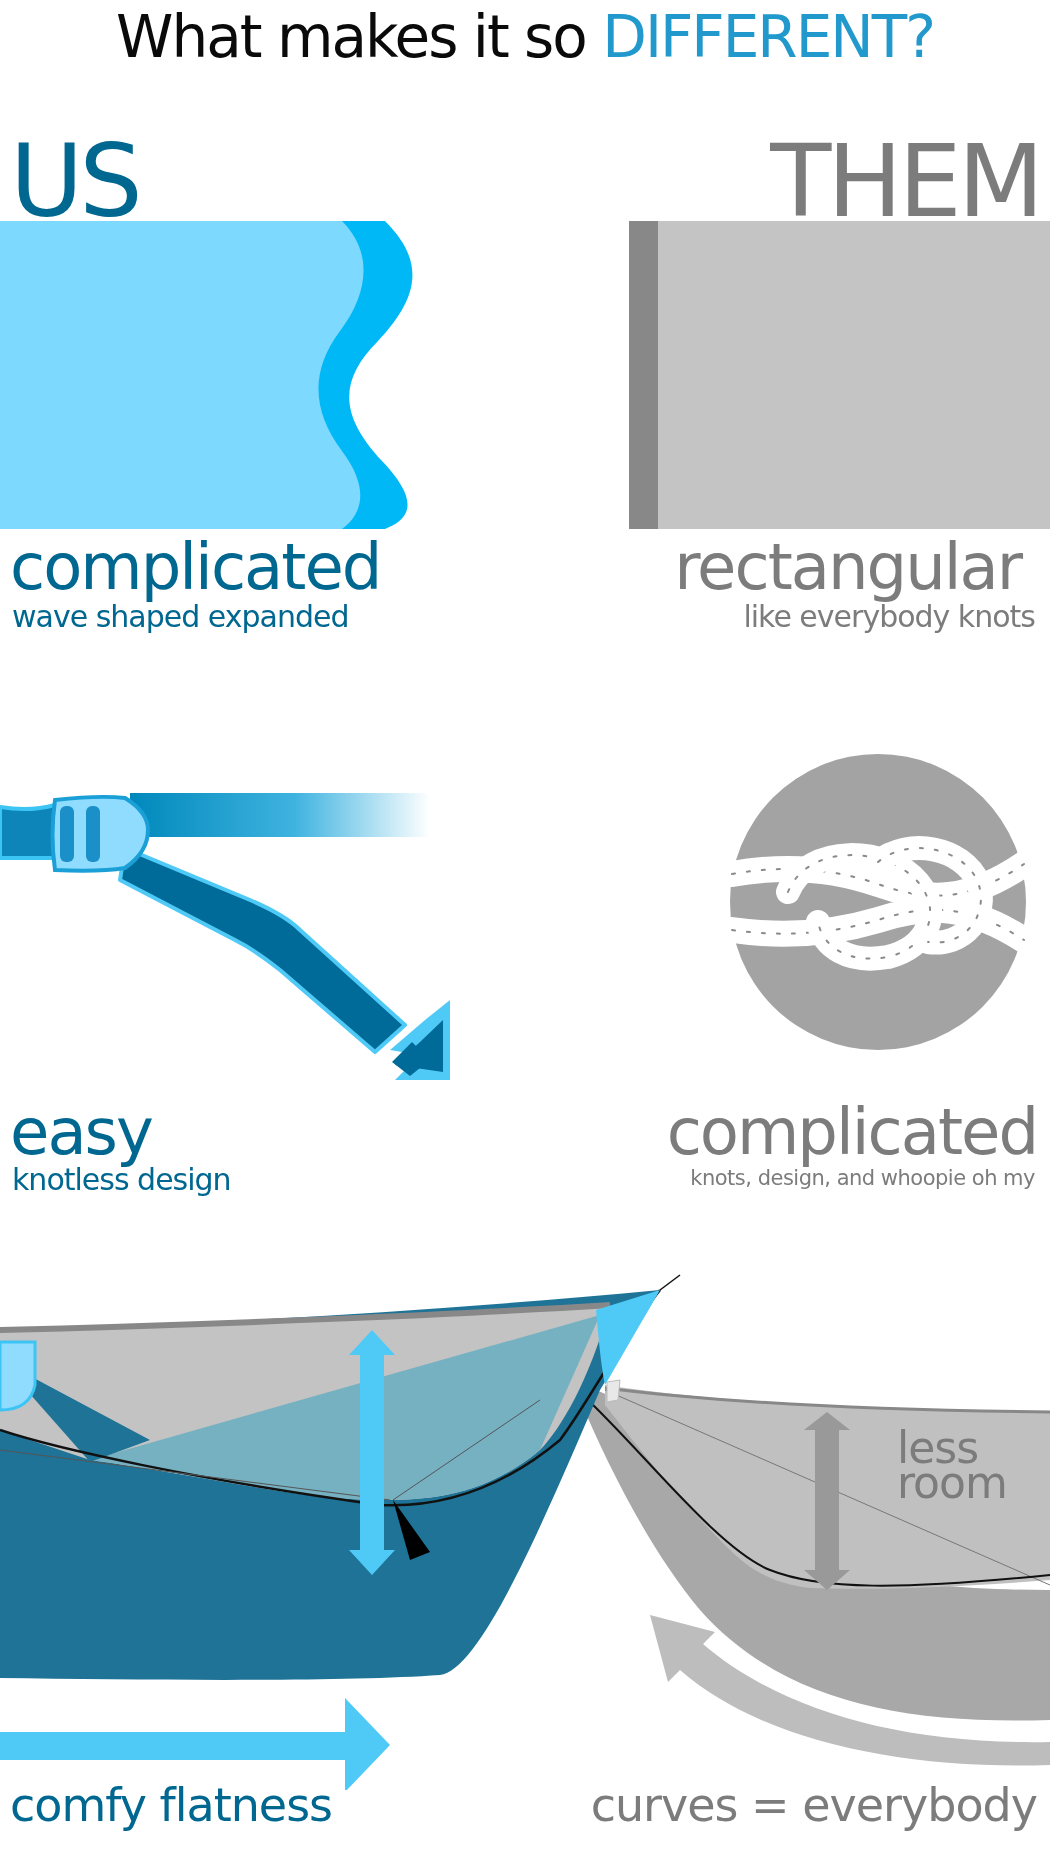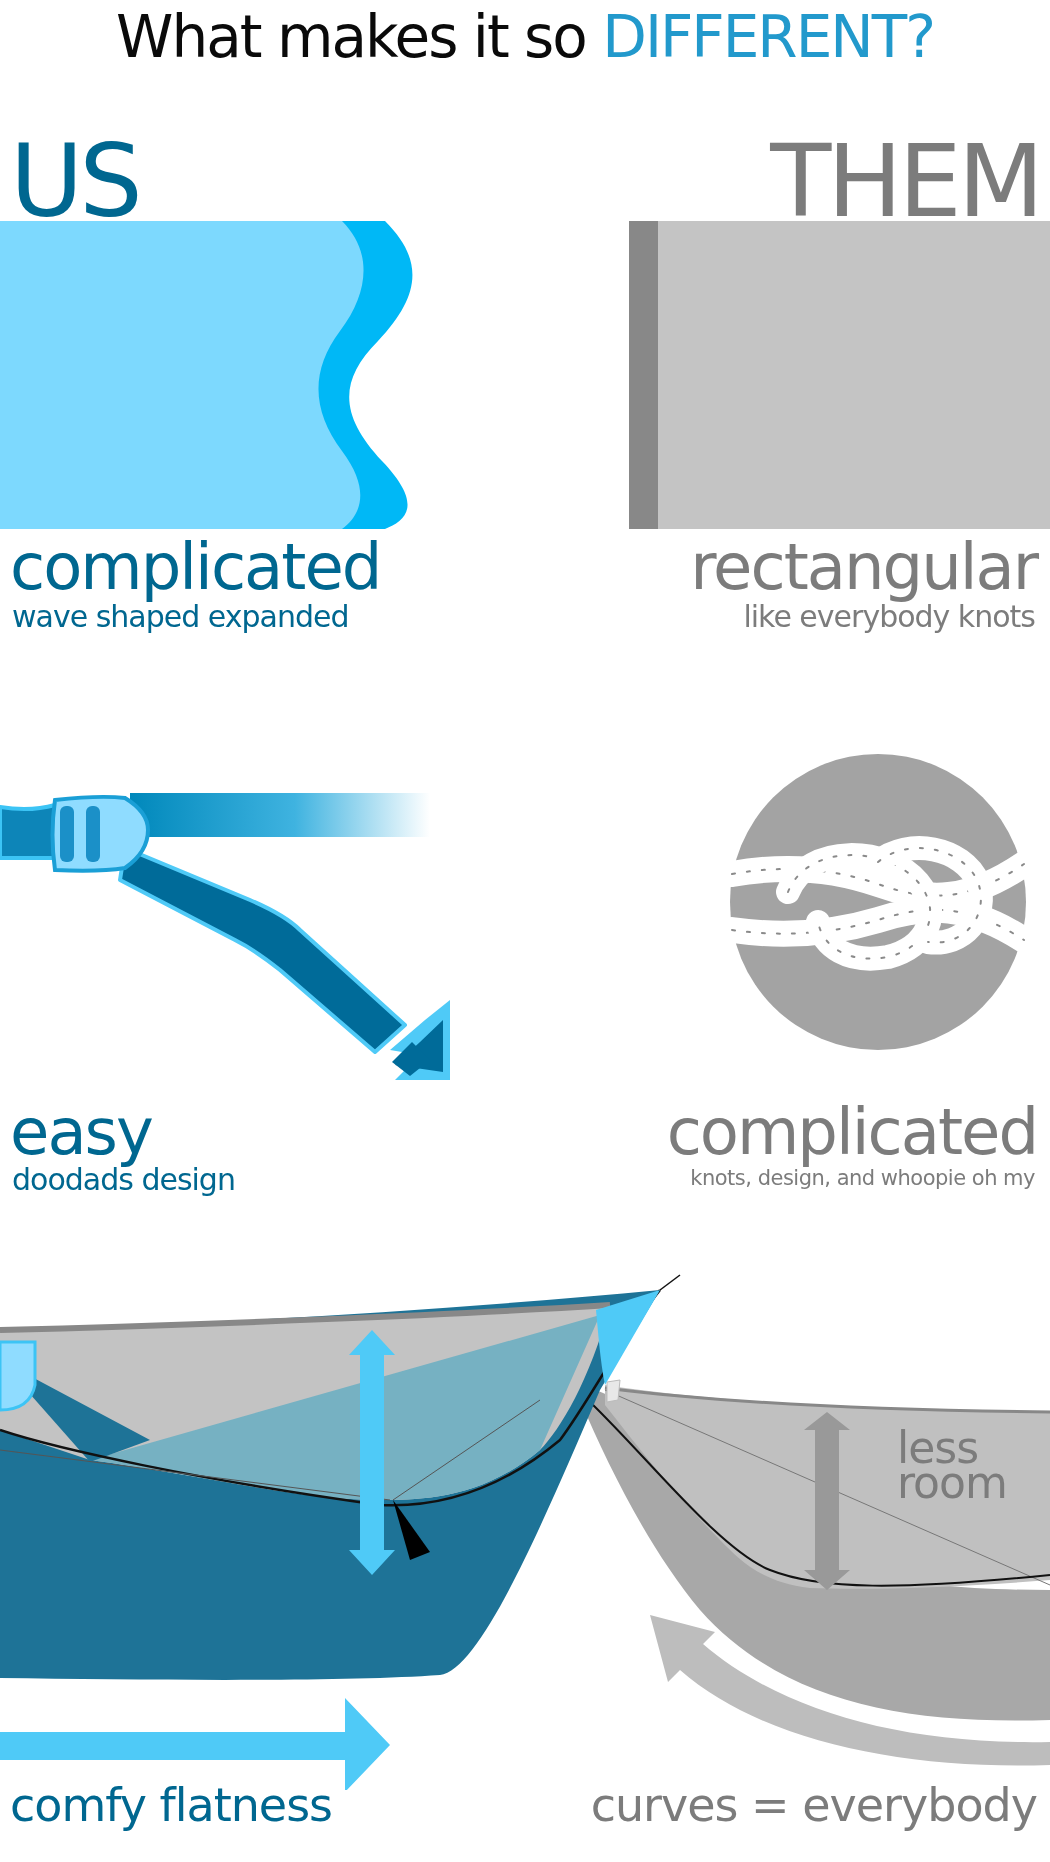--- a/index.html
+++ b/index.html
@@ -32,21 +32,21 @@
   <path d="M0 0 H385 C425 40 420 75 378 120 C338 160 340 195 382 240 C425 285 405 300 385 308 H0 Z" fill="#00b8f6"></path>
   <path d="M0 0 H342 C372 30 370 70 340 110 C310 150 312 190 342 230 C372 270 360 295 342 308 H0 Z" fill="#7dd9fe"></path>
 </svg>
 <div class="abs t big blue" style="left:10px;top:535px">complicated</div>
 <div class="abs t sub blue" style="left:12px;top:602px">wave shaped expanded</div>
 
 <svg style="left:629px;top:221px" width="421" height="308" viewBox="0 0 421 308">
   <rect x="0" y="0" width="421" height="308" fill="#c4c4c4"></rect>
   <rect x="0" y="0" width="29" height="308" fill="#888888"></rect>
 </svg>
-<div class="abs t big gray right" style="right:13px;top:535px">rectangular</div>
+<div class="abs t big gray right" style="right:29px;top:535px">rectangular</div>
 <div class="abs t sub gray right" style="right:15px;top:602px">like everybody knots</div>
 
 <svg style="left:0;top:780px" width="470" height="310" viewBox="0 0 470 310">
   <defs>
     <linearGradient id="fade" x1="0" x2="1" y1="0" y2="0">
       <stop offset="0" stop-color="#0088bb"></stop>
       <stop offset="0.55" stop-color="#3fb3e0"></stop>
       <stop offset="1" stop-color="#ffffff"></stop>
     </linearGradient>
   </defs>
@@ -59,21 +59,21 @@
 
   <path d="M390 270 L425 240 L450 220 L450 300 L395 300 L420 275 Z" fill="#4fcaf7"></path>
   <path d="M395 285 L420 262 L443 240 L443 292 Z" fill="#006b99"></path>
   <path d="M392 282 L412 262 L430 280 L410 296 Z" fill="#006b99"></path>
 
   <path d="M55 20 Q100 15 125 18 Q148 32 148 50 Q148 72 125 88 Q100 92 55 90 Q50 55 55 20 Z" fill="#8fdcff" stroke="#1a9fd6" stroke-width="4"></path>
   <rect x="60" y="26" width="14" height="56" rx="6" fill="#1b90c8"></rect>
   <rect x="86" y="26" width="14" height="56" rx="6" fill="#1b90c8"></rect>
 </svg>
 <div class="abs t big blue" style="left:10px;top:1100px">easy</div>
-<div class="abs t sub blue" style="left:12px;top:1165px">doodads design</div>
+<div class="abs t sub blue" style="left:12px;top:1165px">knotless design</div>
 
 <svg style="left:728px;top:752px" width="300" height="300" viewBox="0 0 300 300">
   <circle cx="150" cy="150" r="148" fill="#a3a3a3"></circle>
   <g fill="none" stroke-linecap="round">
     <path d="M4 122 C60 112 110 118 150 132 C200 150 240 150 296 112" stroke="#ffffff" stroke-width="26"></path>
     <path d="M4 122 C60 112 110 118 150 132 C200 150 240 150 296 112" stroke="#8a8a8a" stroke-width="2" stroke-dasharray="3 12"></path>
     <path d="M4 178 C60 186 110 180 150 168 C200 152 240 152 296 188" stroke="#ffffff" stroke-width="26"></path>
     <path d="M4 178 C60 186 110 180 150 168 C200 152 240 152 296 188" stroke="#8a8a8a" stroke-width="2" stroke-dasharray="3 12"></path>
     <path d="M60 140 C80 90 160 95 190 130 C215 160 200 195 160 205 C120 212 95 195 90 170" stroke="#ffffff" stroke-width="24"></path>
     <path d="M60 140 C80 90 160 95 190 130 C215 160 200 195 160 205 C120 212 95 195 90 170" stroke="#8a8a8a" stroke-width="2" stroke-dasharray="3 12"></path>

